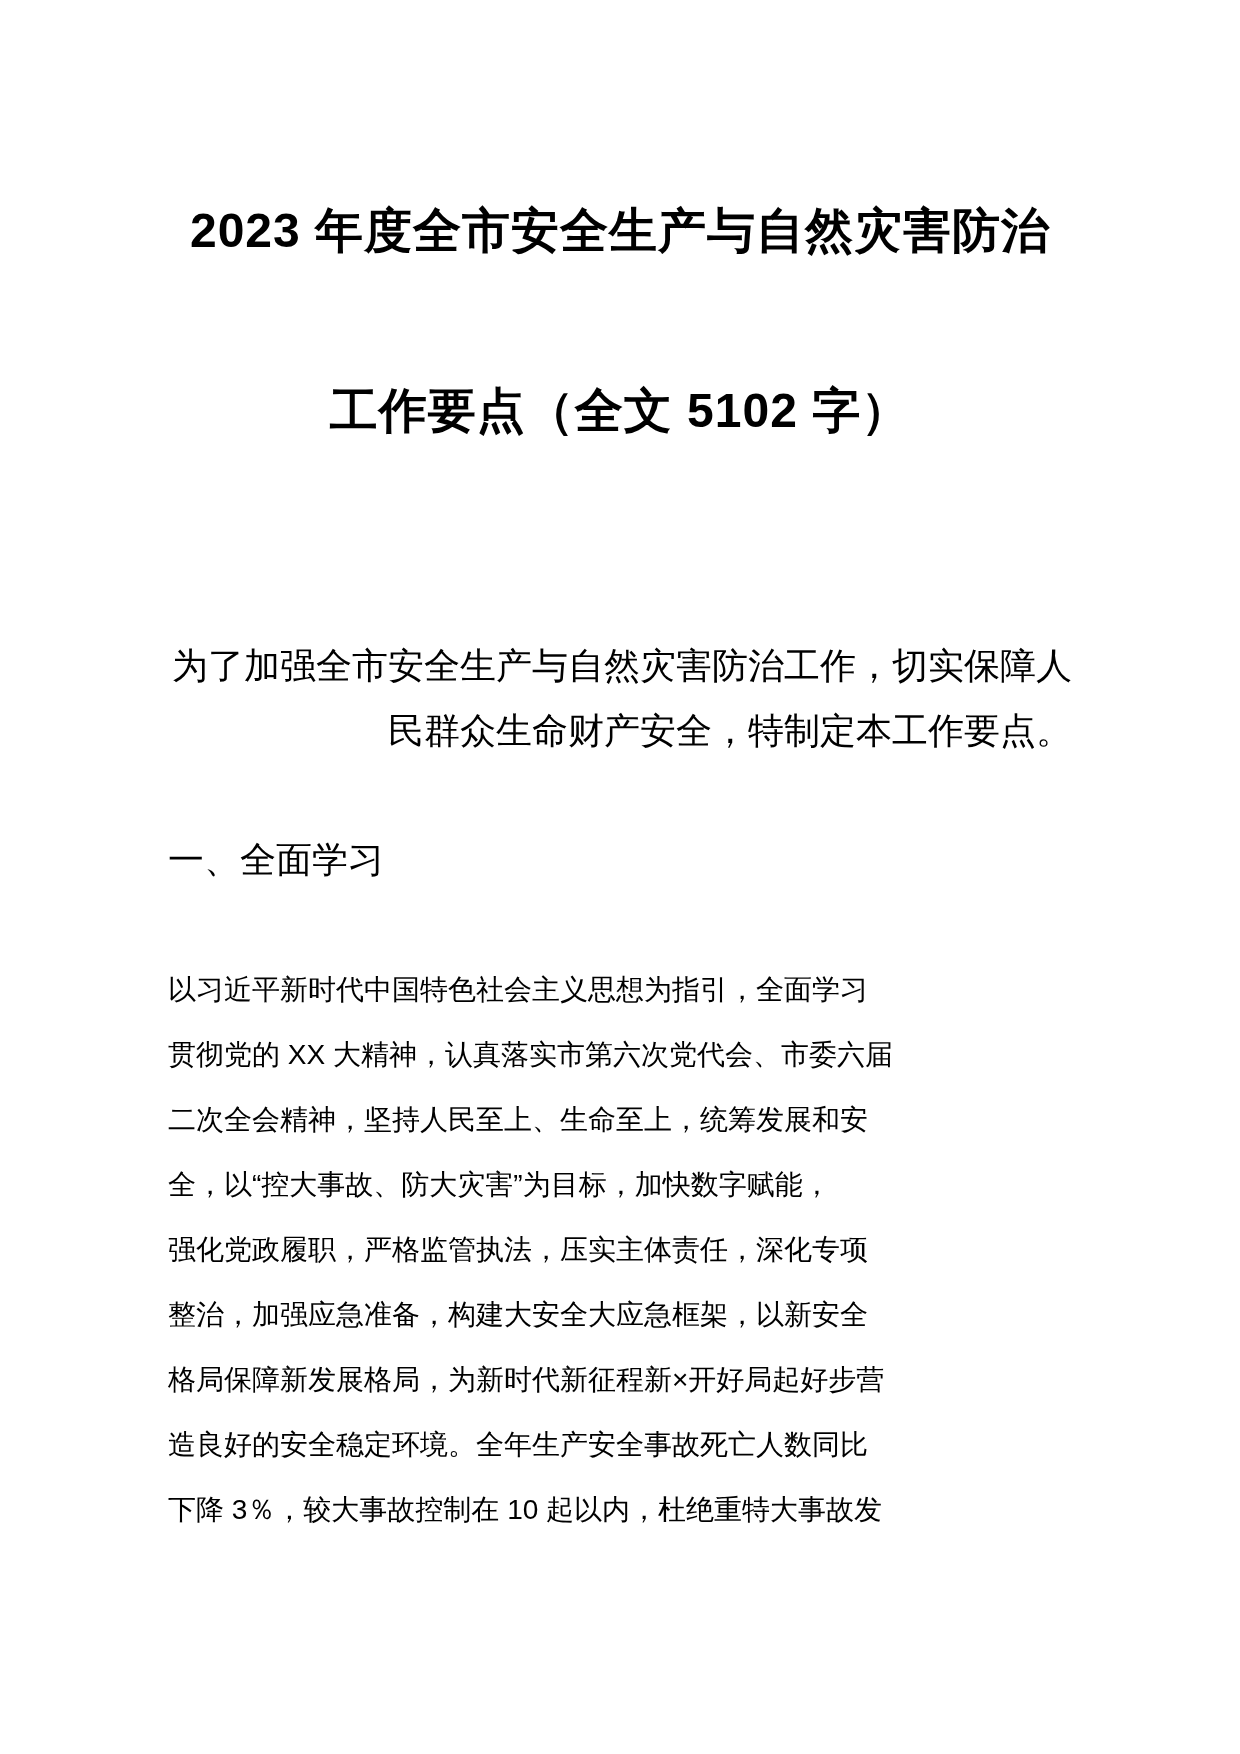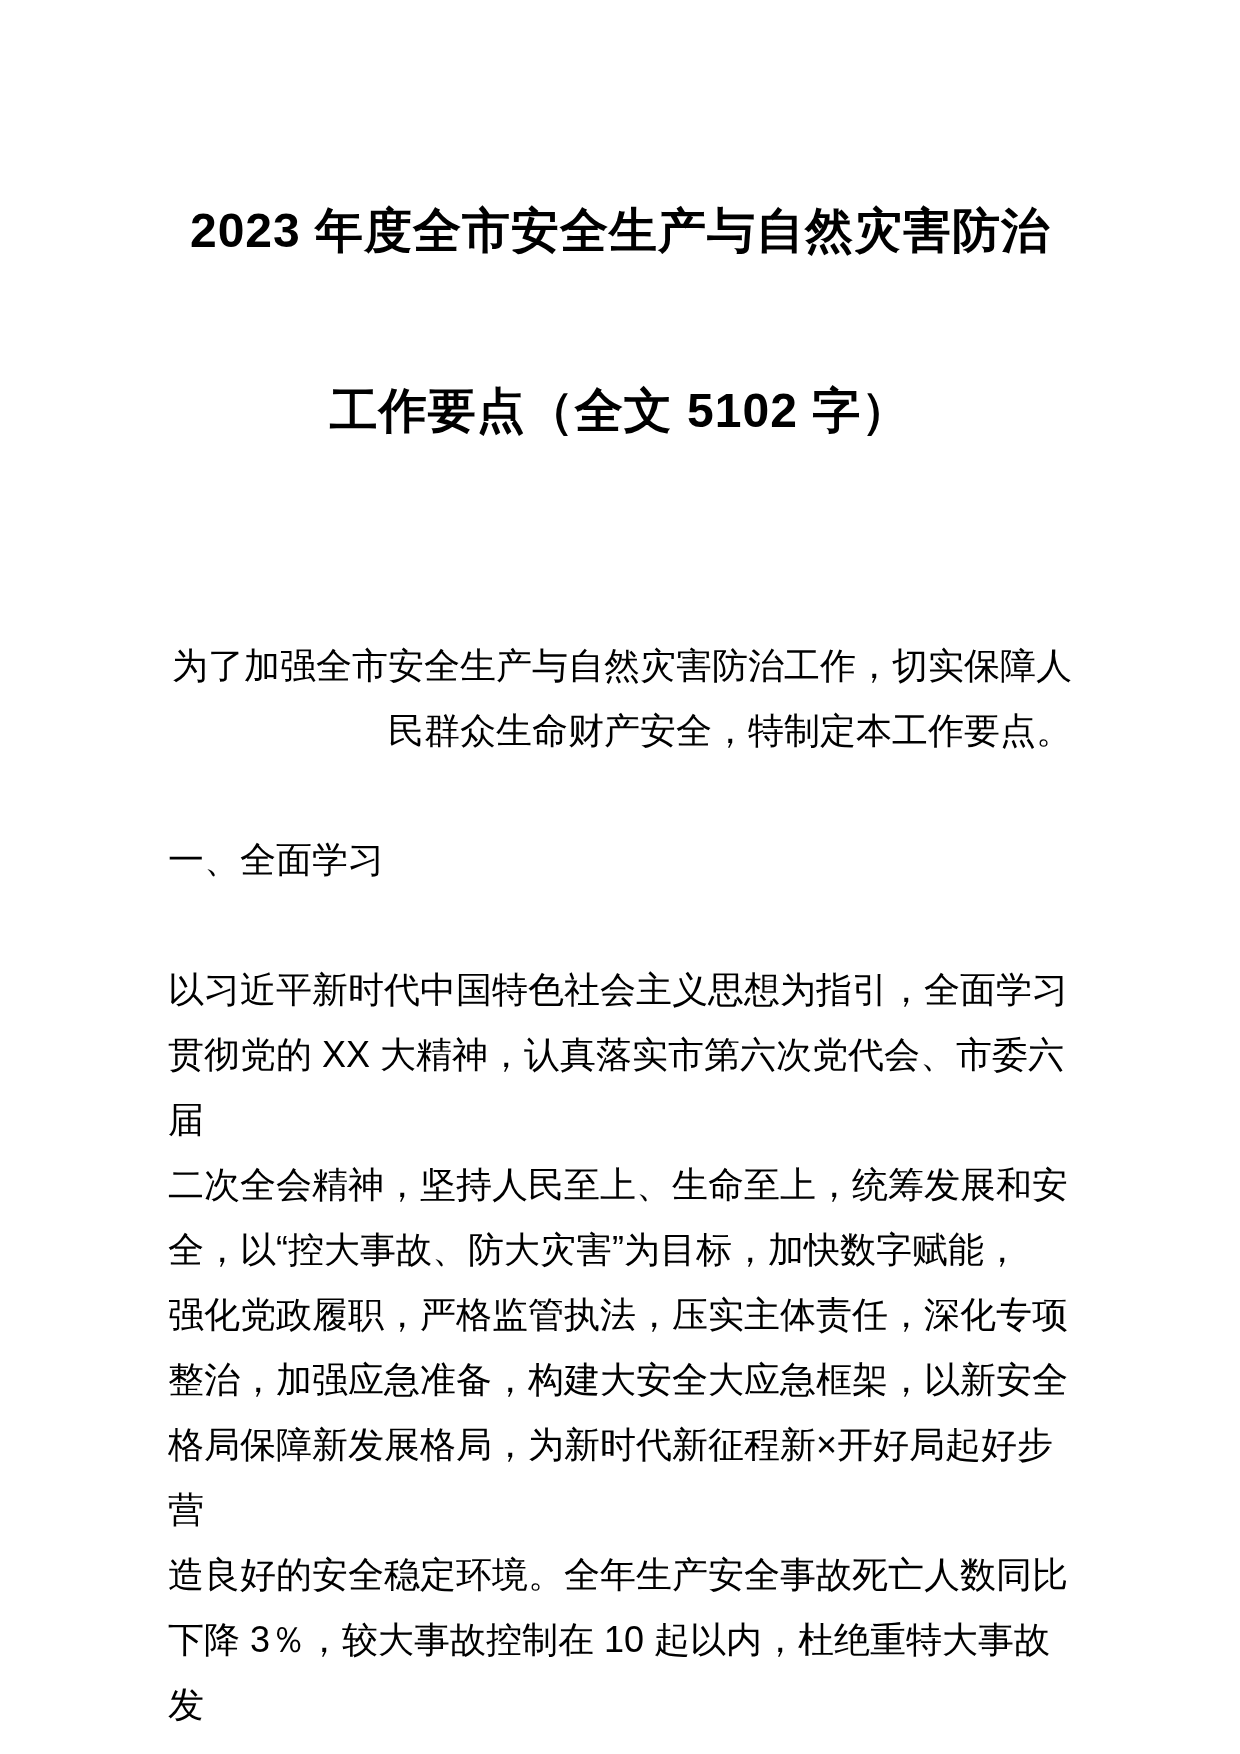--- a/index.html
+++ b/index.html
@@ -38,21 +38,21 @@
     text-align: right;
   }
   .section-heading {
     margin-top: 64px;
     font-size: 36px;
     font-weight: 400;
     line-height: 65px;
   }
   .section-body {
     margin-top: 65px;
-    font-size: 36px;
+    font-size: 28px;
     line-height: 65px;
     white-space: pre-line;
     text-align: left;
   }
 </style>
 </head>
 <body>
 
 <div class="page">
   <div class="doc-title">2023 年度全市安全生产与自然灾害防治

